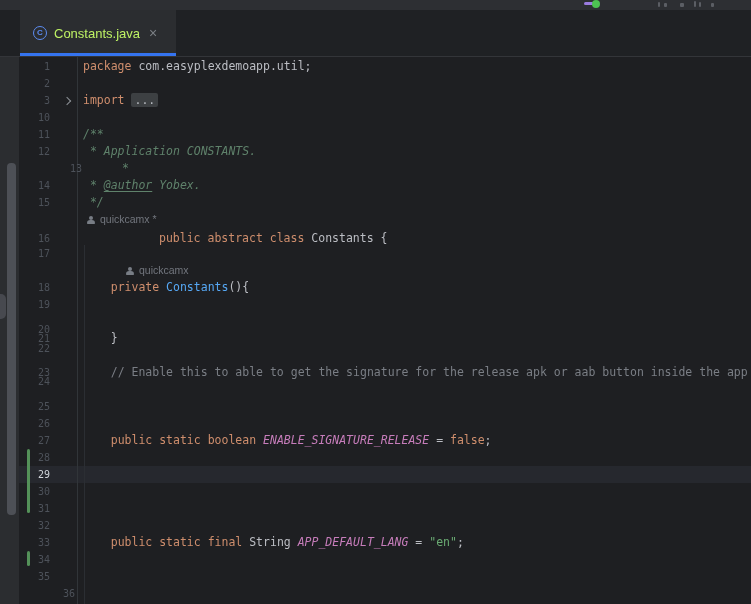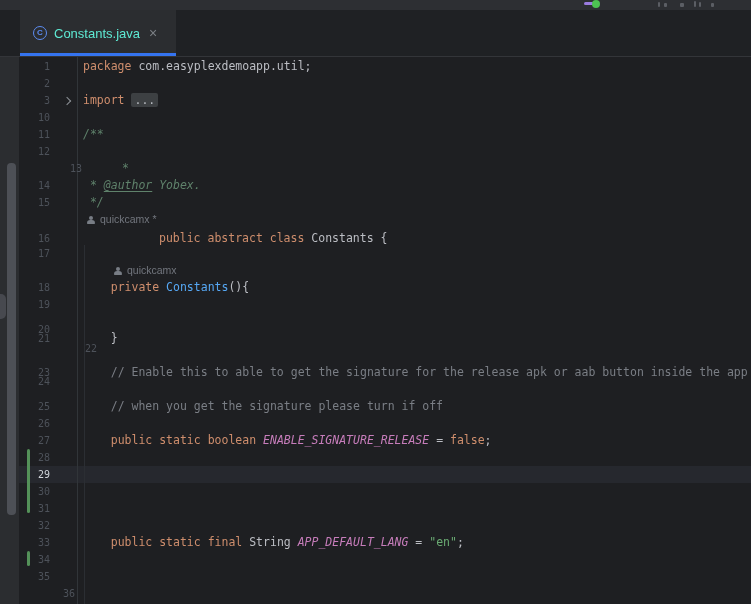--- a/index.html
+++ b/index.html
@@ -20,21 +20,21 @@
 
   
   .tabbar{position:absolute;left:0;top:10px;width:751px;height:46px;background:#1f2124;
           border-bottom:1px solid #333539;}
   .tab{position:absolute;left:20px;top:0;width:156px;height:46px;background:#2b2d30;
        display:flex;align-items:center;padding-left:13px;box-sizing:border-box;cursor:pointer;}
   .tab .underline{position:absolute;left:0;right:0;bottom:0;height:3px;background:#3574f0;}
   .cicon{width:12px;height:12px;border:1.5px solid #5c8cf2;border-radius:50%;
          display:flex;align-items:center;justify-content:center;
          font:bold 8px/1 "Liberation Sans",sans-serif;color:#5c8cf2;flex:0 0 auto;}
-  .tab-label{margin-left:7px;font-size:13px;color:#5eead4;white-space:nowrap;}
+  .tab-label{margin-left:7px;font-size:13px;color:#bef264;white-space:nowrap;}
   .tab-close{margin-left:9px;font-size:14px;line-height:14px;color:#7c8085;cursor:pointer;}
 
   
   .stripe{position:absolute;left:0;top:57px;width:19px;height:547px;background:#2b2d30;}
   .thumb{position:absolute;left:7px;top:106px;width:9px;height:352px;border-radius:4px;background:#4d5056;}
   .handle{position:absolute;left:0;top:237px;width:6px;height:25px;border-radius:0 5px 5px 0;background:#47494f;}
 
   
   .editor{position:absolute;left:19px;top:57px;width:732px;height:547px;background:#1e1f22;overflow:hidden;}
   .caretline{position:absolute;left:0;right:0;top:409px;height:17px;background:#26282e;}
@@ -131,20 +131,21 @@
           <span class="codetext"></span>
         </div>
         <div class="row" style="top: 69px;">
           <span class="ln">11</span>
           <span class="foldcol"></span>
           <span class="codetext"><span class="sg-d">/**</span></span>
         </div>
         <div class="row" style="top: 86px;">
           <span class="ln">12</span>
           <span class="foldcol"></span>
+          <span class="codetext"><span class="sg-d"> * Application CONSTANTS.</span></span>
         </div>
         <div class="row" style="top: 103px; padding-left: 32px;">
           <span class="ln">13</span>
           <span class="foldcol"></span>
           <span class="codetext"><span class="sg-d"> *</span></span>
         </div>
         <div class="row" style="top: 120px;">
           <span class="ln">14</span>
           <span class="foldcol"></span>
           <span class="codetext"><span class="sg-d"> * </span><span class="sg-dt">@author</span><span class="sg-d"> Yobex.</span></span>
@@ -162,21 +163,21 @@
         <div class="row" style="top: 173px; gap: 38px;">
           <span class="ln">16</span>
           <span class="foldcol"></span>
           <span class="codetext"><span class="sg-k">public abstract class </span><span class="sg-p">Constants {</span></span>
         </div>
         <div class="row" style="top: 188px;">
           <span class="ln">17</span>
           <span class="foldcol"></span>
           <span class="codetext"></span>
         </div>
-        <div class="row" style="top: 205px;">
+        <div class="row" style="top: 205px; padding-left: 12px;">
           <span class="ln"></span>
           <span class="foldcol"></span>
           <span class="codetext"><span class="inlay ind1"><i class="person"></i>quickcamx</span></span>
         </div>
         <div class="row" style="top: 222px;">
           <span class="ln">18</span>
           <span class="foldcol"></span>
           <span class="codetext"><span class="sg-p">    </span><span class="sg-k">private </span><span class="sg-fn">Constants</span><span class="sg-p">(){</span></span>
         </div>
         <div class="row" style="top: 239px;">
@@ -187,39 +188,39 @@
         <div class="row" style="top: 264px;">
           <span class="ln">20</span>
           <span class="foldcol"></span>
           <span class="codetext"></span>
         </div>
         <div class="row" style="top: 273px;">
           <span class="ln">21</span>
           <span class="foldcol"></span>
           <span class="codetext"><span class="sg-p">    }</span></span>
         </div>
-        <div class="row" style="top: 283px; margin-left: 47px;">
+        <div class="row" style="top: 283px;">
           <span class="ln">22</span>
           <span class="foldcol"></span>
           <span class="codetext"></span>
         </div>
         <div class="row" style="top: 307px;">
           <span class="ln">23</span>
           <span class="foldcol"></span>
           <span class="codetext"><span class="sg-p">    </span><span class="sg-c">// Enable this to able to get the signature for the release apk or aab button inside the app</span></span>
         </div>
         <div class="row" style="top: 316px;">
           <span class="ln">24</span>
           <span class="foldcol"></span>
           <span class="codetext"></span>
         </div>
         <div class="row" style="top: 341px;">
           <span class="ln">25</span>
           <span class="foldcol"></span>
-          <span class="codetext"><span class="sg-p">    </span><span class="sg-c">// when you get the signature please turn if off</span></span>
+          <span class="codetext"><span class="sg-p">    </span></span>
         </div>
         <div class="row" style="top: 358px;">
           <span class="ln">26</span>
           <span class="foldcol"></span>
           <span class="codetext"></span>
         </div>
         <div class="row" style="top: 375px;">
           <span class="ln">27</span>
           <span class="foldcol"></span>
           <span class="codetext"><span class="sg-p">    </span><span class="sg-k">public static boolean </span><span class="sg-f">ENABLE_SIGNATURE_RELEASE</span><span class="sg-p"> = </span><span class="sg-k">false</span><span class="sg-p">;</span></span>

